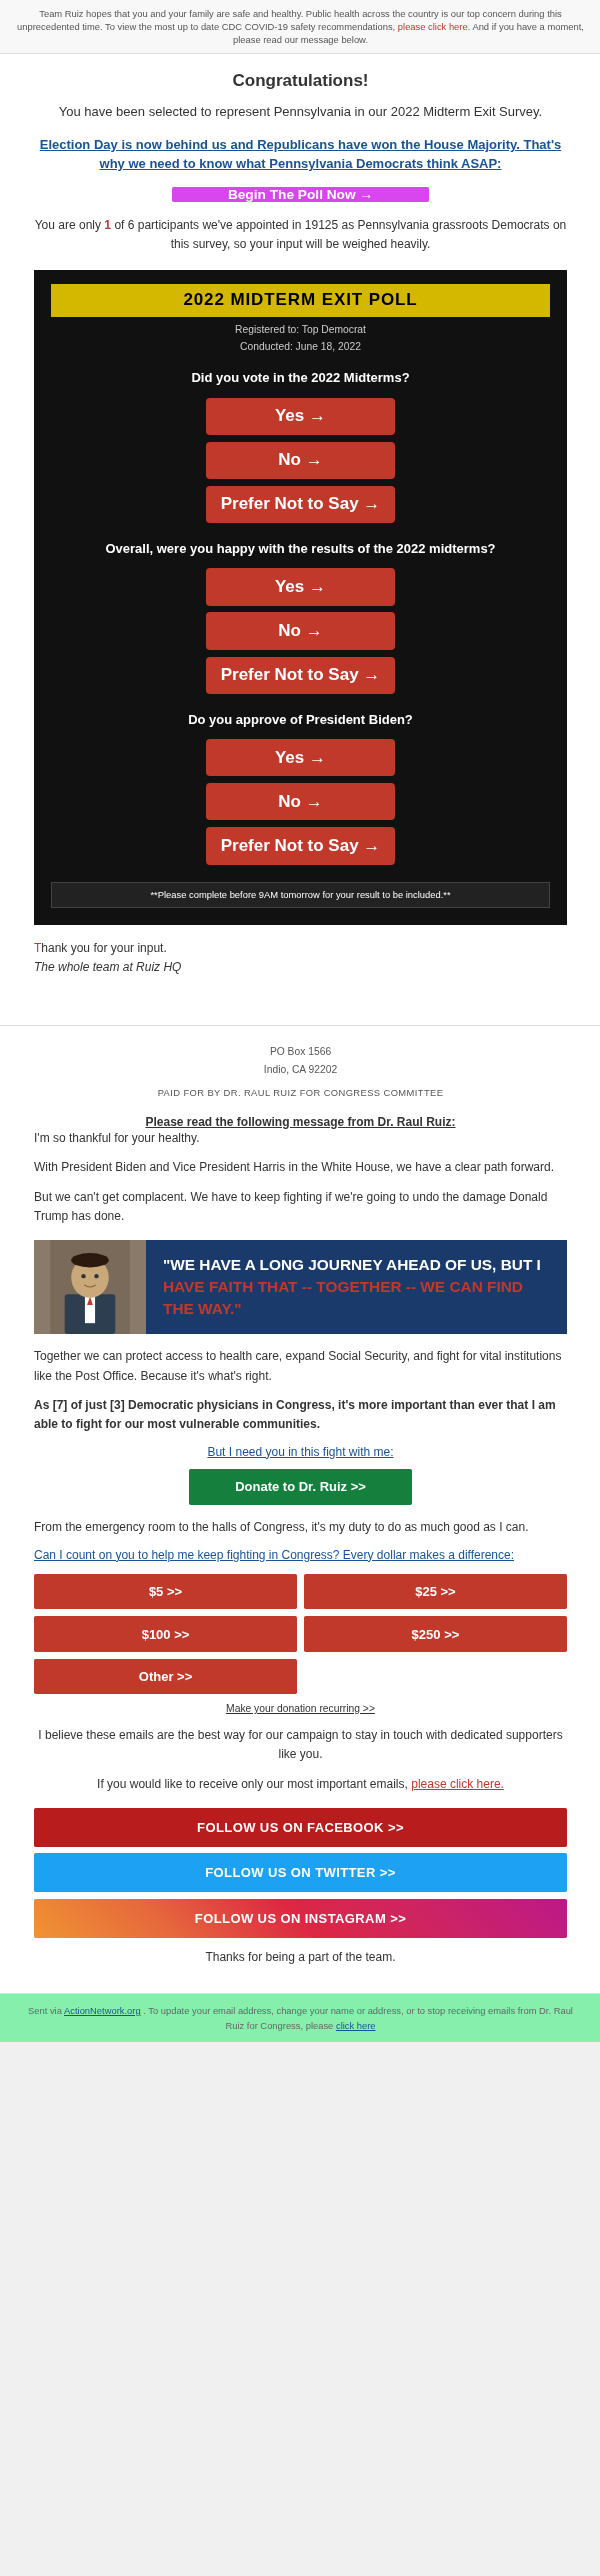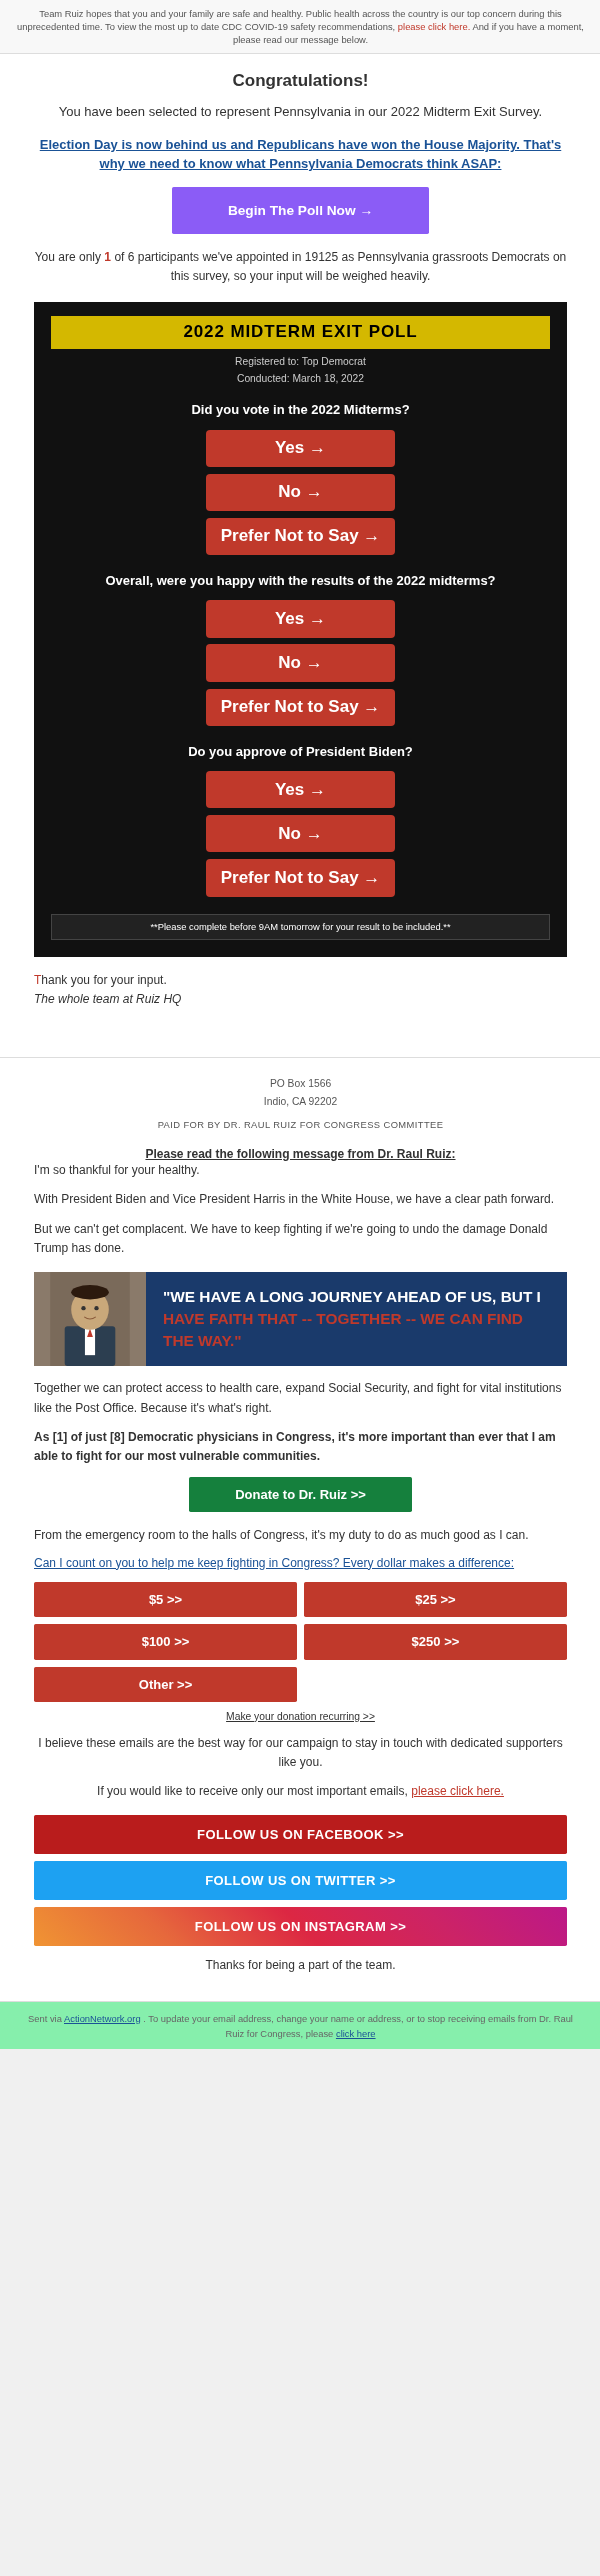--- a/index.html
+++ b/index.html
@@ -55,24 +55,24 @@
       color: #1a5296;
       text-decoration: underline;
       margin-bottom: 13.7px;
       line-height: 1.5;
     }
 
     .begin-poll-btn {
       display: block;
       width: 257px;
       margin: 0 auto 13.7px auto;
-      background: #8b5cf6;
-      color: #fff;
-      text-align: center;
-      padding: 16px 17px;
+      background: #d946ef;
+      color: #fff;
+      text-align: center;
+      padding: 0 17px;
       font-size: 13.7px;
       font-weight: bold;
       border: none;
       cursor: pointer;
       text-decoration: none;
       border-radius: 1.7px;
     }
 
     .participant-text {
       text-align: center;
@@ -395,21 +395,21 @@
     <p class="participant-text">
       <span>You are only</span>
       <span class="highlight">1</span>
       <span>of 6 participants we've appointed in 19125 as Pennsylvania grassroots Democrats on this survey, so your input will be weighed heavily.</span>
     </p>
 
     <div class="poll-box">
       <div class="poll-title-bar">2022 MIDTERM EXIT POLL</div>
       <div class="poll-meta">
         <div>Registered to: Top Democrat</div>
-        <div>Conducted: March 18, 2022</div>
+        <div>Conducted: June 18, 2022</div>
       </div>
 
       <div class="poll-question-section">
         <div class="poll-question">Did you vote in the 2022 Midterms?</div>
         <button class="poll-btn">Yes →</button>
         <button class="poll-btn">No →</button>
         <button class="poll-btn">Prefer Not to Say →</button>
       </div>
 
       <div class="poll-question-section">
@@ -476,23 +476,24 @@
           <path d="M 47 62 Q 55 68 63 62" stroke="#8a5a3a" stroke-width="1.5" fill="none"></path>
         </svg>
       </div>
       <div class="quote-text-area">
         <span>"WE HAVE A LONG JOURNEY AHEAD OF US, BUT I <span class="faith-highlight">HAVE FAITH THAT -- TOGETHER -- WE CAN FIND THE WAY."</span></span>
       </div>
     </div>
 
     <div class="dr-raul-body">
       <p class="together-protect">Together we can protect access to health care, expand Social Security, and fight for vital institutions like the Post Office. Because it's what's right.</p>
-      <p class="as-one-of">As [1] of just [8] Democratic physicians in Congress, it's more important than ever that I am able to fight for our most vulnerable communities.</p>
+      <p class="as-one-of">As [7] of just [3] Democratic physicians in Congress, it's more important than ever that I am able to fight for our most vulnerable communities.</p>
     </div>
 
+    <p class="but-i-need" style="text-align:center; margin-bottom:10.3px;">But I need you in this fight with me:</p>
 
     <button class="donate-btn">Donate to Dr. Ruiz &gt;&gt;</button>
 
     <p class="from-emergency">From the emergency room to the halls of Congress, it's my duty to do as much good as I can.</p>
 
     <a href="#" class="can-i-count">Can I count on you to help me keep fighting in Congress? Every dollar makes a difference:</a>
 
     <div class="donation-grid">
       <button class="donation-amount-btn">$5 &gt;&gt;</button>
       <button class="donation-amount-btn">$25 &gt;&gt;</button>

